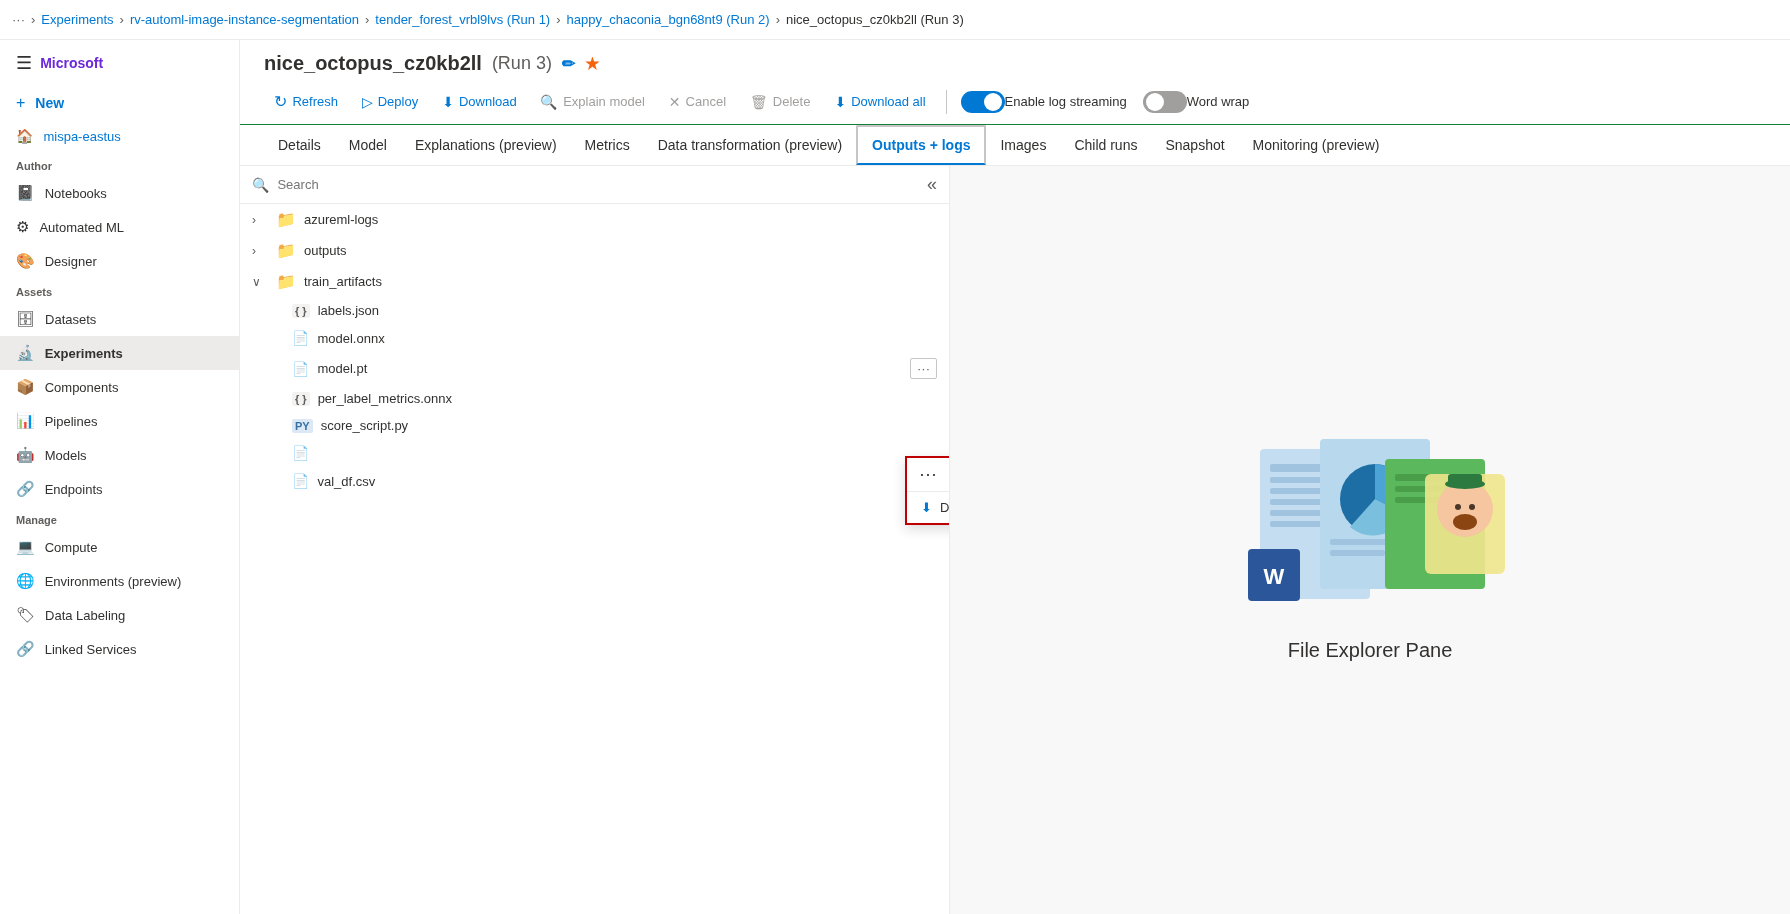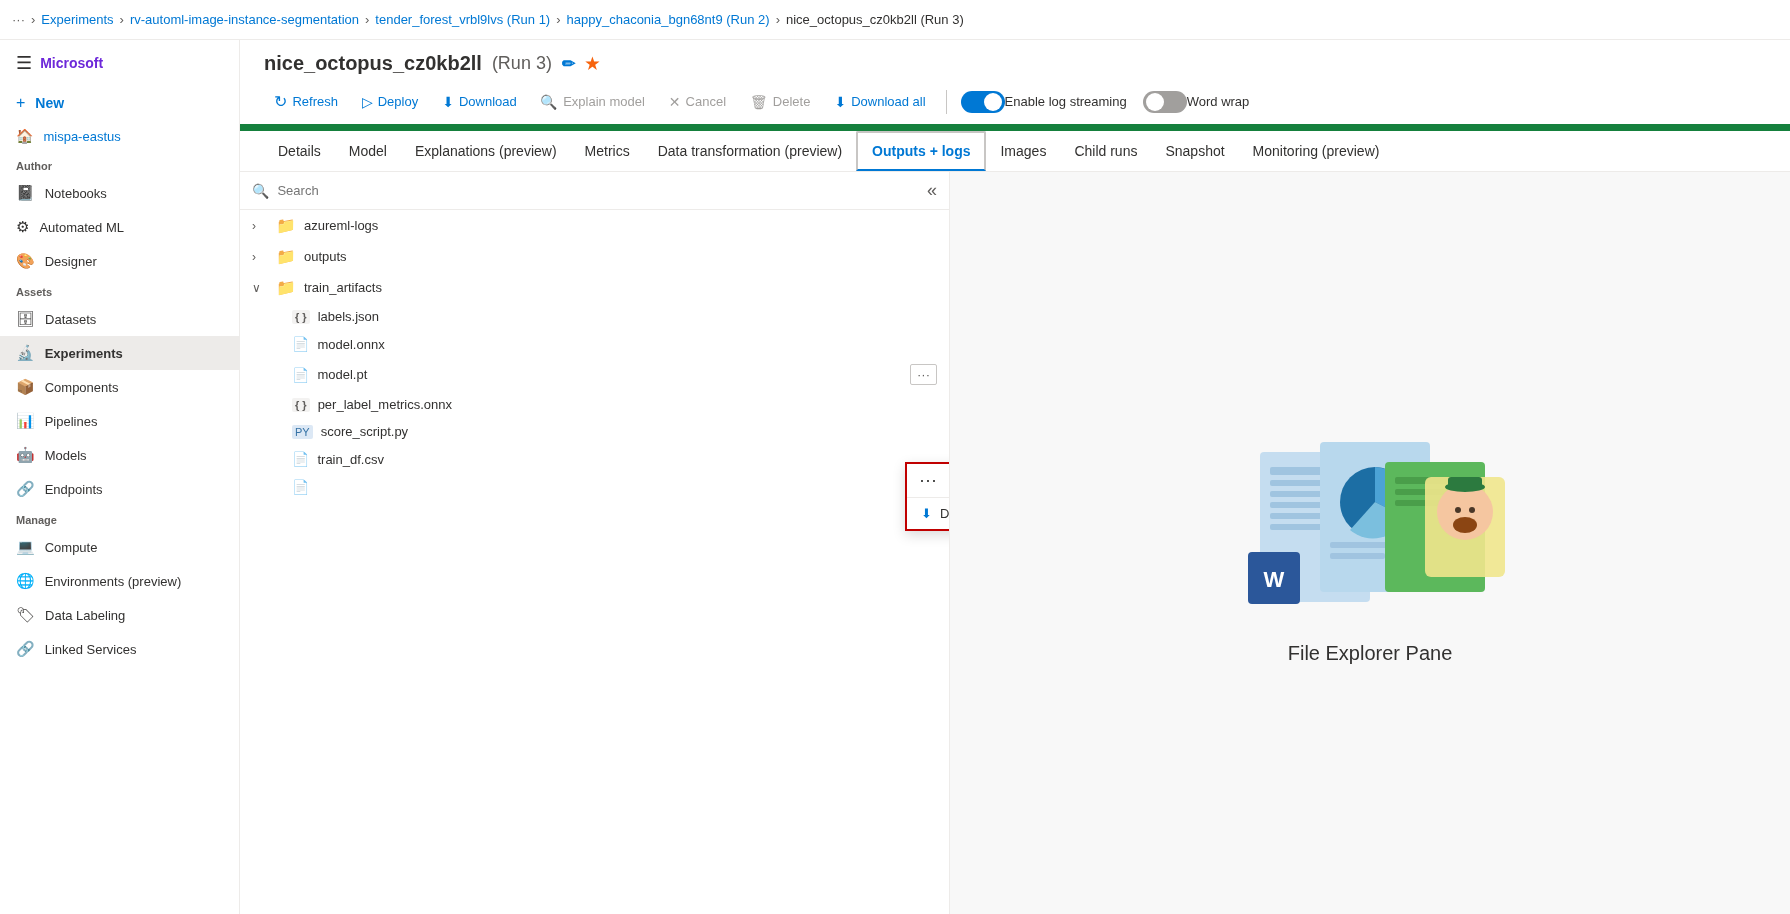--- a/index.html
+++ b/index.html
@@ -82,21 +82,21 @@
     .content-area {
       flex: 1;
       display: flex;
       flex-direction: column;
       overflow: hidden;
     }
 
     
     .run-header {
       padding: 12px 24px 8px;
-      border-bottom: 7px solid #15803d;
+      border-bottom: 1px solid #15803d;
       flex-shrink: 0;
     }
     .run-title {
       display: flex;
       align-items: center;
       gap: 10px;
       font-size: 20px;
       font-weight: 600;
       color: #323130;
       margin-bottom: 12px;
@@ -244,21 +244,21 @@
       border: 1px solid #c8c6c4;
       border-radius: 2px;
     }
 
     .indent-1 { padding-left: 28px; }
 
     
     .folder-icon { color: #dcb67a; font-size: 16px; }
     .file-icon-generic { color: #605e5c; font-size: 14px; }
     .file-icon-json { color: #605e5c; font-size: 11px; font-weight: 600; }
-    .file-icon-py { color: #3572A5; font-size: 11px; font-weight: 400; }
+    .file-icon-py { color: #3572A5; font-size: 11px; font-weight: 700; }
 
     
     .context-menu {
       position: absolute;
       left: 665px;
       top: 290px;
       background: #fff;
       border: 1px solid #c8c6c4;
       box-shadow: 0 4px 12px rgba(0,0,0,0.15);
       z-index: 100;
@@ -529,27 +529,27 @@
         <div class="file-item indent-1">
           <span class="chevron"></span>
           <span class="file-icon-py" style="font-size:11px;color:#3572A5;background:#dce8f5;padding:1px 3px;border-radius:2px;">PY</span>
           <span class="file-name">score_script.py</span>
 
         </div>
 
         <div class="file-item indent-1">
           <span class="chevron"></span>
           <span class="file-icon-generic">📄</span>
-          <span class="file-name">train_df.csv</span>
 
         </div>
 
         <div class="file-item indent-1">
           <span class="chevron"></span>
           <span class="file-icon-generic">📄</span>
+          <span class="file-name">val_df.csv</span>
 
         </div>
 
         <div class="context-menu">
           <div class="context-menu-dots">···</div>
           <div class="context-menu-item">
             <span class="dl-icon">⬇</span>
             <span>Download</span>
           </div>
         </div>

